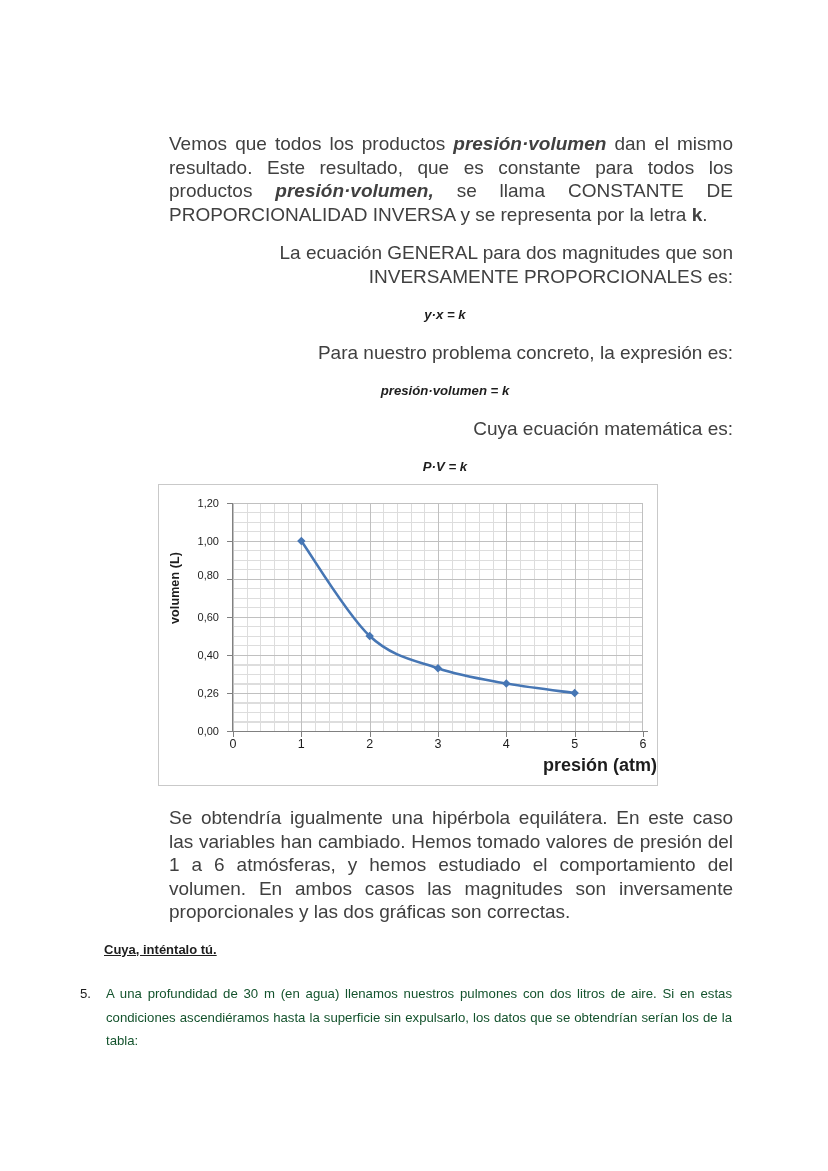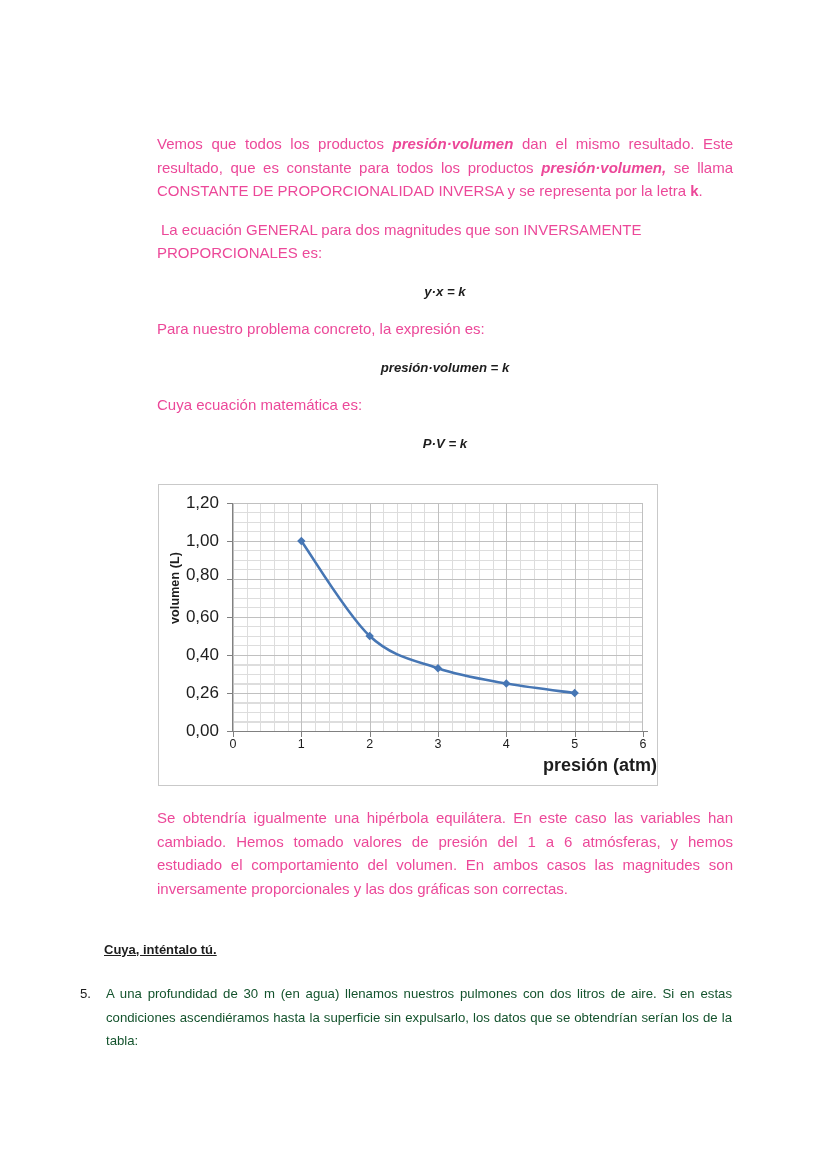--- a/index.html
+++ b/index.html
@@ -24,27 +24,27 @@
 
   
   .content {
     position: absolute;
     left: 157px;
     top: 132px;
     width: 576px;
   }
 
   p.para {
-    margin: 0 0 15px 0;
-    font-size: 15px;
+    margin: 0 0 15px 12px;
+    font-size: 19px;
     line-height: 23.5px;
     text-align: justify;
-    color: #ec4899;
-  }
-  p.para.jleft { text-align: left; }
+    color: #404040;
+  }
+  p.para.jleft { text-align: right; }
 
   .indent-sm { text-indent: 4px; }
 
   b.bi {
     font-weight: bold;
     font-style: italic;
   }
   b.bn { font-weight: bold; font-style: normal; }
 
   p.formula {
@@ -140,21 +140,21 @@
     width: 421px;
     height: 1px;
     background: #808080;
   }
 
   .ytick-label {
     position: absolute;
     right: 438px;
     width: 60px;
     text-align: right;
-    font-size: 17px;
+    font-size: 11px;
     color: #1d1d1d;
     transform: translateY(-50%);
   }
   .ytick-mark {
     position: absolute;
     left: 68px;
     width: 6px;
     height: 1px;
     background: #808080;
   }

